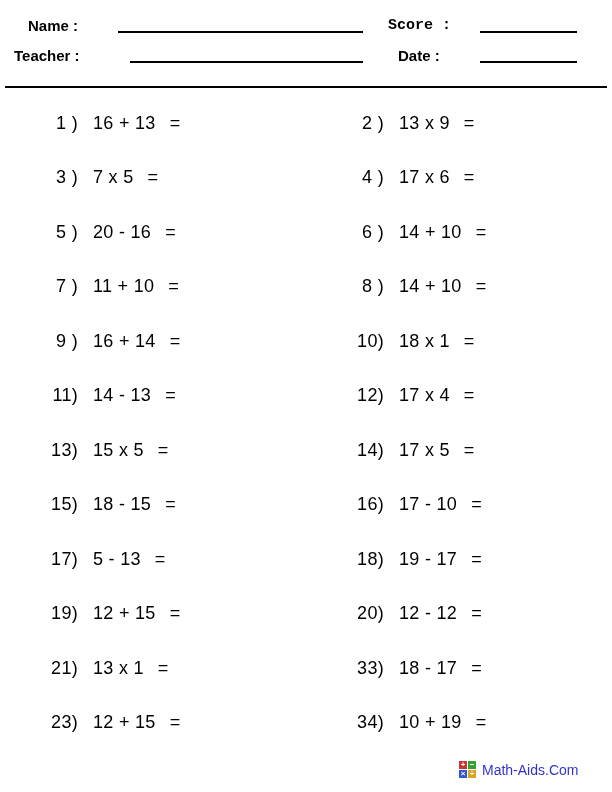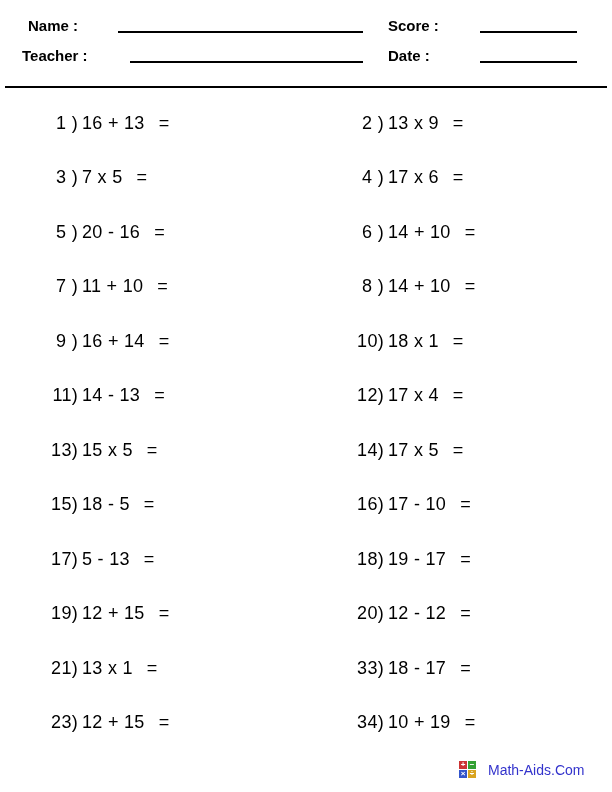--- a/index.html
+++ b/index.html
@@ -19,23 +19,23 @@
     font-weight: bold;
     font-size: 15px;
     white-space: pre;
   }
   .hdr-line {
     position: absolute;
     height: 0;
     border-top: 2px solid #000;
   }
   .name-label    { left: 28px;  top: 17px; }
-  .teacher-label { left: 22px;  top: 47px; }
-  .score-label   { left: 388px; top: 17px; }
-  .date-label    { left: 388px; top: 47px; }
+  .teacher-label { left: 14px;  top: 47px; }
+  .score-label   { left: 388px; top: 17px; font-family: Liberation Mono, monospace; }
+  .date-label    { left: 398px; top: 47px; }
   .name-line    { left: 118px; width: 245px; top: 31px; }
   .teacher-line { left: 130px; width: 233px; top: 61px; }
   .score-line   { left: 480px; width: 97px;  top: 31px; }
   .date-line    { left: 480px; width: 97px;  top: 61px; }
 
   .divider {
     position: absolute;
     left: 5px; top: 86px; width: 602px;
     height: 0;
     border-top: 2px solid #000;
@@ -59,21 +59,21 @@
     letter-spacing: 0.3px;
     white-space: pre;
   }
   .prob .num {
     flex: none;
     display: inline-block;
     width: 36px;
     text-align: right;
     white-space: pre;
   }
-  .prob .expr { margin-left: 4px; }
+  .prob .expr { margin-left: 15px; }
   .prob .eq   { margin-left: 14px; }
 
   
   .footer {
     position: absolute;
     left: 459px; top: 761px;
     display: flex;
     align-items: center;
   }
   .logo-icon {
@@ -86,21 +86,21 @@
   .icon-cell {
     width: 8px; height: 8px;
     color: #ffffff;
     font-size: 8px;
     line-height: 8px;
     font-weight: bold;
     text-align: center;
     overflow: hidden;
   }
   .site-link {
-    margin-left: 12px;
+    margin-left: 6px;
     font-size: 14px;
     color: #3333cc;
     text-decoration: none;
     cursor: pointer;
   }
 </style>
 </head>
 <body>
 
 <div class="page">
@@ -198,21 +198,21 @@
     </div>
 
     <div class="prob">
       <span class="num">14)</span>
       <span class="expr">17 x 5</span>
       <span class="eq">=</span>
     </div>
 
     <div class="prob">
       <span class="num">15)</span>
-      <span class="expr">18 - 5</span>
+      <span class="expr">18 - 15</span>
       <span class="eq">=</span>
     </div>
 
     <div class="prob">
       <span class="num">16)</span>
       <span class="expr">17 - 10</span>
       <span class="eq">=</span>
     </div>
 
     <div class="prob">

